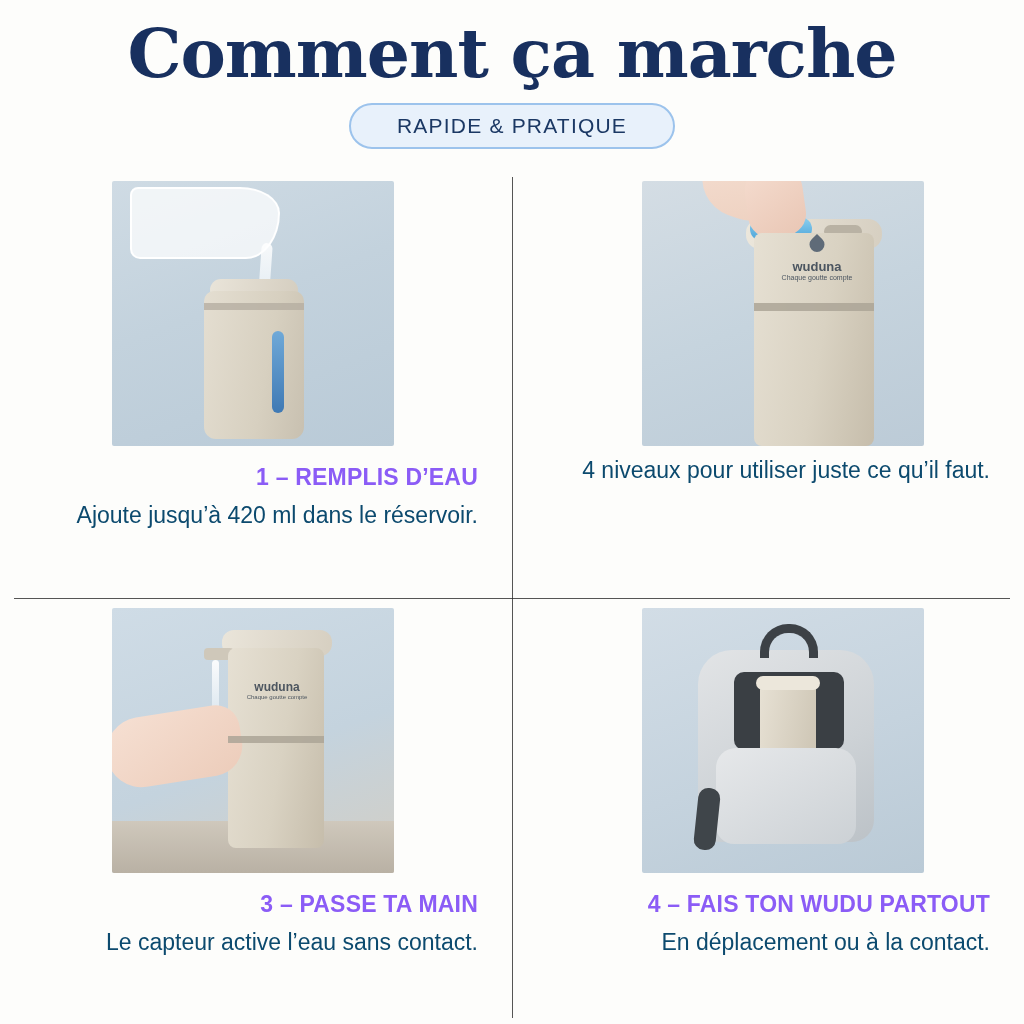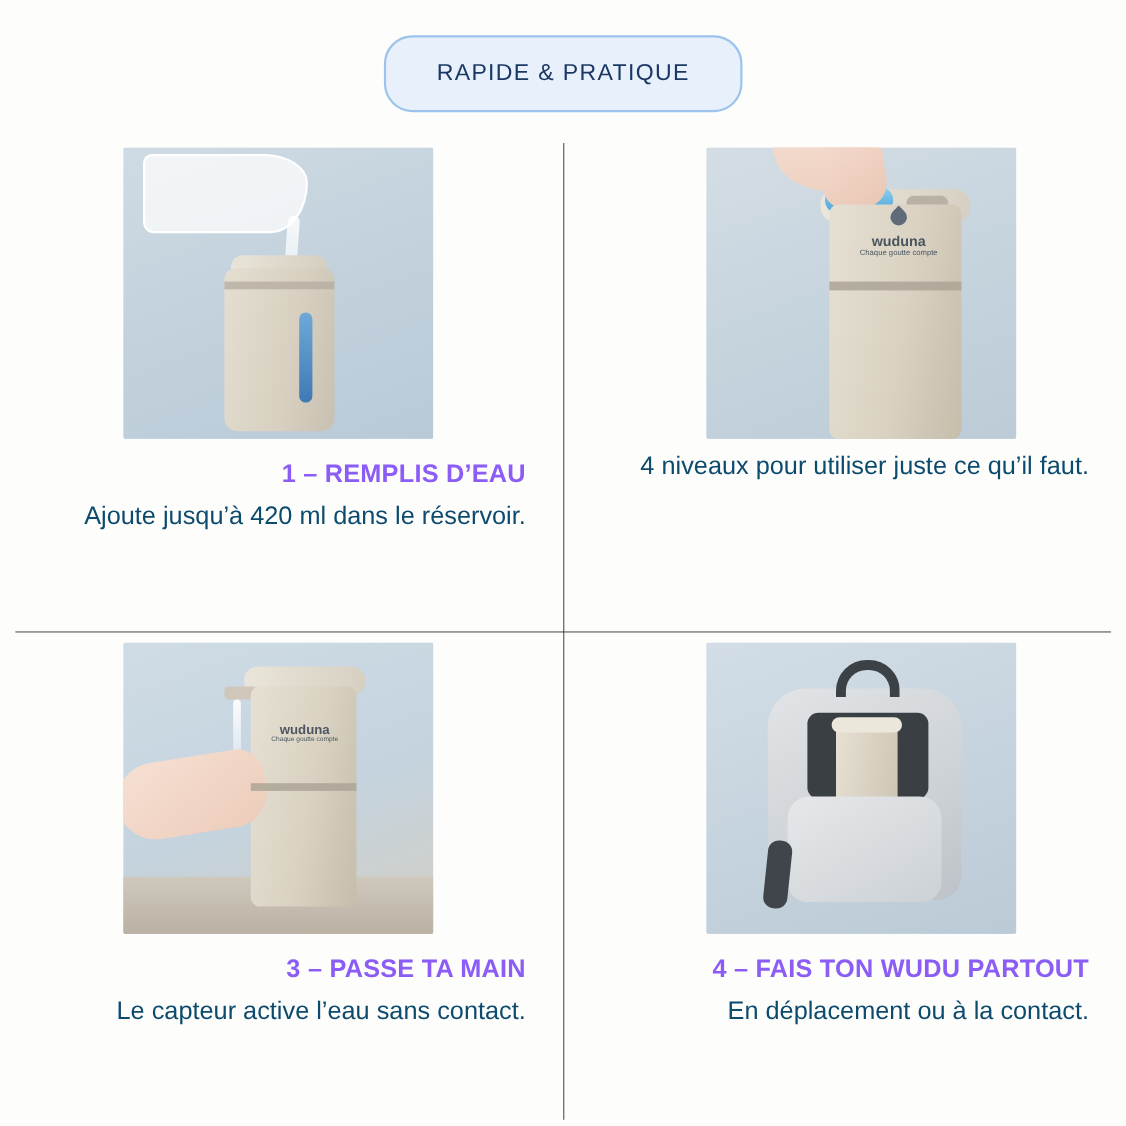--- a/index.html
+++ b/index.html
@@ -33,21 +33,21 @@
   }
   .subtitle-wrap {
     display: flex;
     justify-content: center;
     margin-top: 14px;
   }
   .subtitle-pill {
     border: 2px solid #9cc3ec;
     background: #e8f1fb;
     border-radius: 26px;
-    padding: 21px 46px;
+    padding: 9px 46px;
     font-size: 21px;
     letter-spacing: 1.2px;
     color: #1b3864;
     font-family: "Liberation Sans", sans-serif;
   }
 
   
   .grid {
     margin-top: 22px;
     flex: 1;
@@ -268,20 +268,21 @@
     position: absolute; left: 54px; top: 180px; width: 22px; height: 62px;
     background: #3f454a; border-radius: 10px; transform: rotate(6deg);
   }
 </style>
 </head>
 <body>
 
 <div class="page">
 
   <div class="header">
+    <div class="title">Comment ça marche</div>
     <div class="subtitle-wrap">
       <div class="subtitle-pill">RAPIDE &amp; PRATIQUE</div>
     </div>
   </div>
 
   <div class="grid">
     <div class="vline"></div>
     <div class="hline"></div>
 
     <div class="cell">

